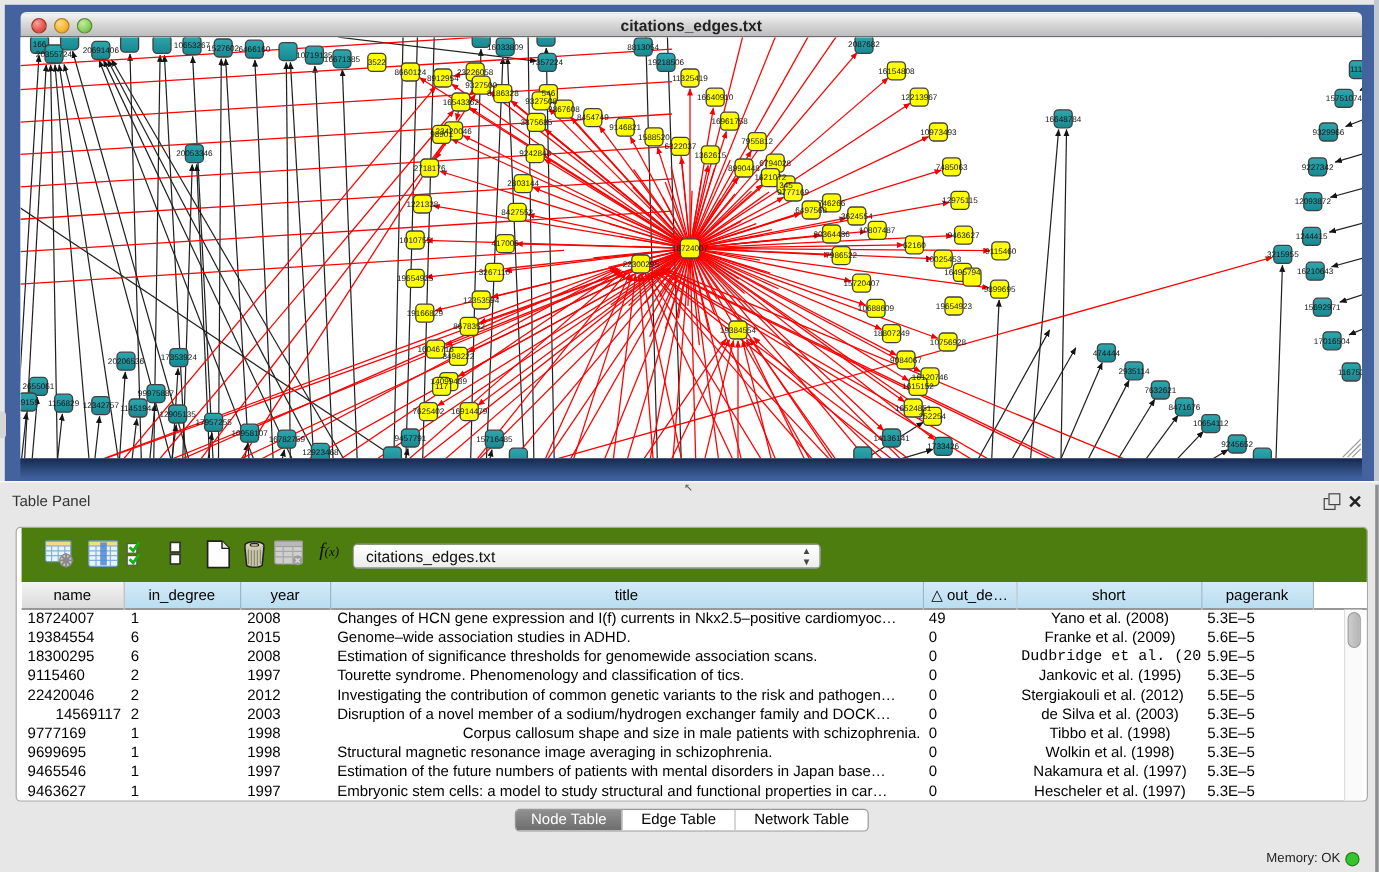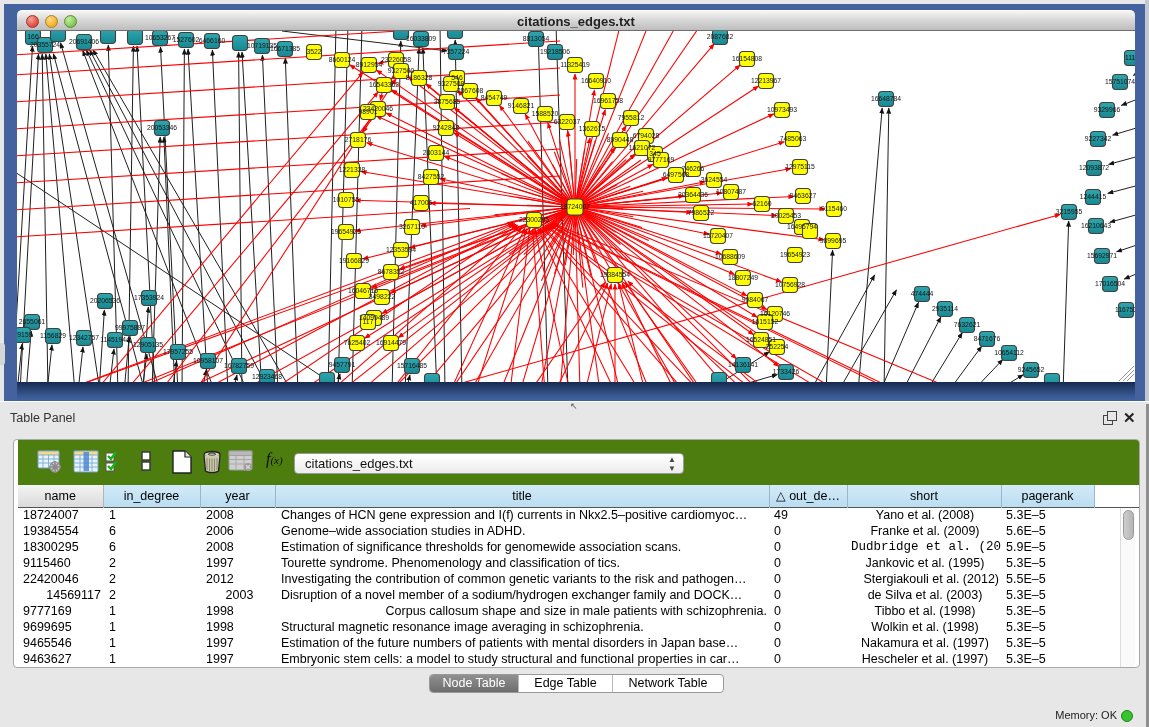--- a/index.html
+++ b/index.html
@@ -688,21 +688,21 @@
           <td style="text-align:left;padding-left:6px">2008</td>
           <td style="text-align:left;padding-left:6px">Changes of HCN gene expression and I(f) currents in Nkx2.5–positive cardiomyoc…</td>
           <td style="text-align:left;padding-left:5px">49</td>
           <td style="text-align:center;">Yano et al. (2008)</td>
           <td style="text-align:left;padding-left:5px">5.3E–5</td>
           <td></td>
         </tr>
         <tr>
           <td style="text-align:left;padding-left:5px">19384554</td>
           <td style="text-align:left;padding-left:6px">6</td>
-          <td style="text-align:left;padding-left:6px">2006</td>
+          <td style="text-align:left;padding-left:6px">2015</td>
           <td style="text-align:left;padding-left:6px">Genome–wide association studies in ADHD.</td>
           <td style="text-align:left;padding-left:5px">0</td>
           <td style="text-align:center;">Franke et al. (2009)</td>
           <td style="text-align:left;padding-left:5px">5.6E–5</td>
           <td></td>
         </tr>
         <tr>
           <td style="text-align:left;padding-left:5px">18300295</td>
           <td style="text-align:left;padding-left:6px">6</td>
           <td style="text-align:left;padding-left:6px">2008</td>
@@ -721,28 +721,28 @@
           <td style="text-align:center;">Jankovic et al. (1995)</td>
           <td style="text-align:left;padding-left:5px">5.3E–5</td>
           <td></td>
         </tr>
         <tr>
           <td style="text-align:left;padding-left:5px">22420046</td>
           <td style="text-align:left;padding-left:6px">2</td>
           <td style="text-align:left;padding-left:6px">2012</td>
           <td style="text-align:left;padding-left:6px">Investigating the contribution of common genetic variants to the risk and pathogen…</td>
           <td style="text-align:left;padding-left:5px">0</td>
-          <td style="text-align:right;">Stergiakouli et al. (2012)</td>
+          <td style="text-align:left;">Stergiakouli et al. (2012)</td>
           <td style="text-align:left;padding-left:5px">5.5E–5</td>
           <td></td>
         </tr>
         <tr>
           <td style="text-align:right;padding-left:5px">14569117</td>
           <td style="text-align:left;padding-left:6px">2</td>
-          <td style="text-align:center;padding-left:6px">2003</td>
+          <td style="text-align:left;padding-left:6px">2003</td>
           <td style="text-align:left;padding-left:6px">Disruption of a novel member of a sodium/hydrogen exchanger family and DOCK…</td>
           <td style="text-align:left;padding-left:5px">0</td>
           <td style="text-align:center;margin-top:16px;">de Silva et al. (2003)</td>
           <td style="text-align:left;padding-left:5px">5.3E–5</td>
           <td></td>
         </tr>
         <tr>
           <td style="text-align:left;padding-left:5px">9777169</td>
           <td style="text-align:left;padding-left:6px">1</td>
           <td style="text-align:left;padding-left:6px">1998</td>

